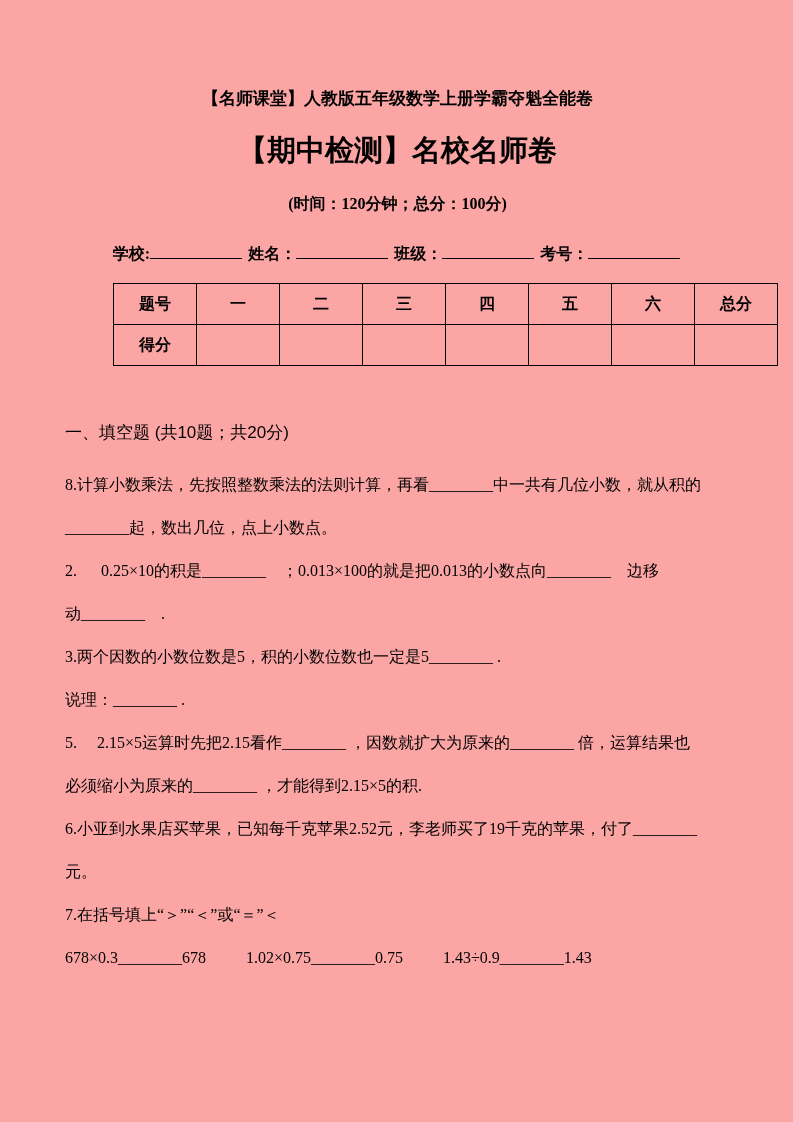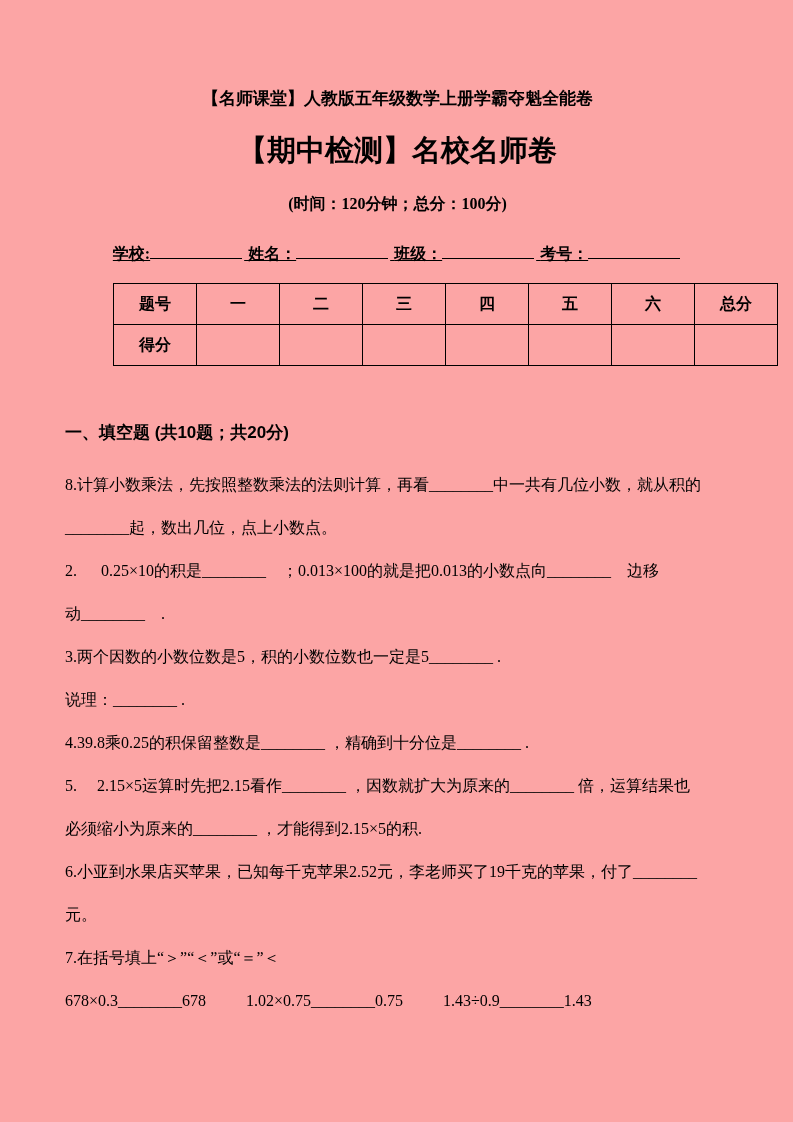--- a/index.html
+++ b/index.html
@@ -41,21 +41,20 @@
     line-height: 20px;
     margin-top: 26px;
   }
   .info-line {
     margin-top: 28px;
     text-align: center;
     font-weight: bold;
     font-size: 16px;
     line-height: 22px;
     white-space: nowrap;
-    text-decoration: underline;
   }
   .info-line .lbl { font-weight: bold; }
   .blank-line {
     display: inline-block;
     width: 92px;
     height: 16px;
     border-bottom: 1px solid #000;
     vertical-align: baseline;
     margin-right: 2px;
   }
@@ -70,21 +69,21 @@
     border: 1px solid #000;
     height: 38px;
     text-align: center;
     vertical-align: middle;
     font-size: 16px;
     font-weight: bold;
   }
   table.score-table td.empty-cell { font-weight: normal; }
   .section-title {
     margin-top: 56px;
-    font-weight: bold;
+    font-weight: normal;
     font-size: 17px;
     line-height: 22px;
     font-family: "Liberation Sans", "DejaVu Sans", sans-serif;
   }
   .questions {
     margin-top: 30px;
   }
   .q-line {
     font-size: 16px;
     line-height: 22px;
@@ -138,21 +137,20 @@
 
   <div class="section-title">一、填空题 (共10题；共20分)</div>
 
   <div class="questions">
     <div class="q-line">8.计算小数乘法，先按照整数乘法的法则计算，再看________中一共有几位小数，就从积的</div>
     <div class="q-line">________起，数出几位，点上小数点。</div>
     <div class="q-line">2.      0.25×10的积是________　；0.013×100的就是把0.013的小数点向________　边移</div>
     <div class="q-line">动________　.</div>
     <div class="q-line">3.两个因数的小数位数是5，积的小数位数也一定是5________ .</div>
     <div class="q-line">说理：________ .</div>
-    <div class="q-line">4.39.8乘0.25的积保留整数是________ ，精确到十分位是________ .</div>
     <div class="q-line">5.     2.15×5运算时先把2.15看作________ ，因数就扩大为原来的________ 倍，运算结果也</div>
     <div class="q-line">必须缩小为原来的________ ，才能得到2.15×5的积.</div>
     <div class="q-line">6.小亚到水果店买苹果，已知每千克苹果2.52元，李老师买了19千克的苹果，付了________</div>
     <div class="q-line">元。</div>
     <div class="q-line">7.在括号填上“＞”“＜”或“＝”＜</div>
     <div class="q-line">678×0.3________678          1.02×0.75________0.75          1.43÷0.9________1.43</div>
   </div>
 
 </div>
 

